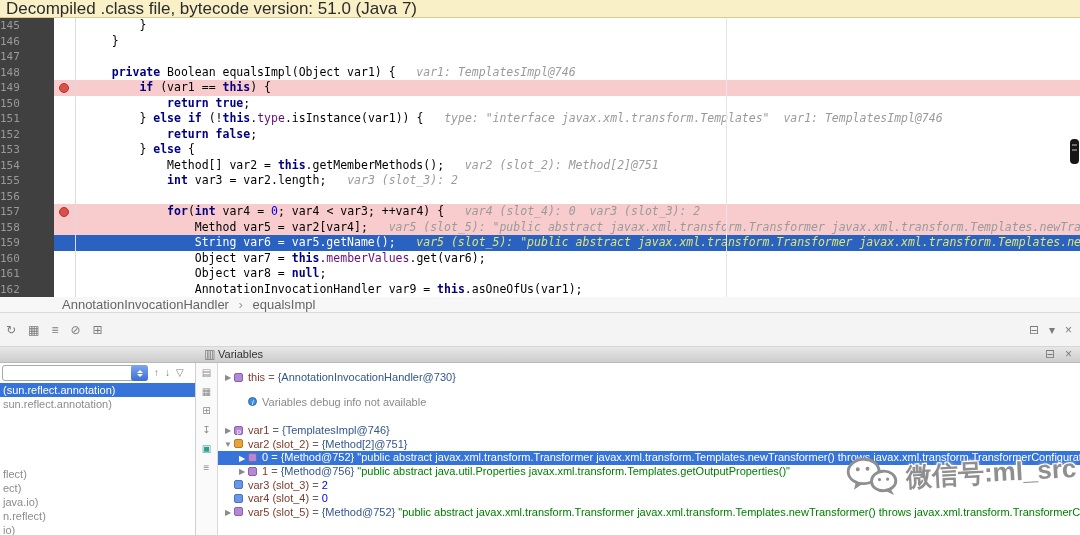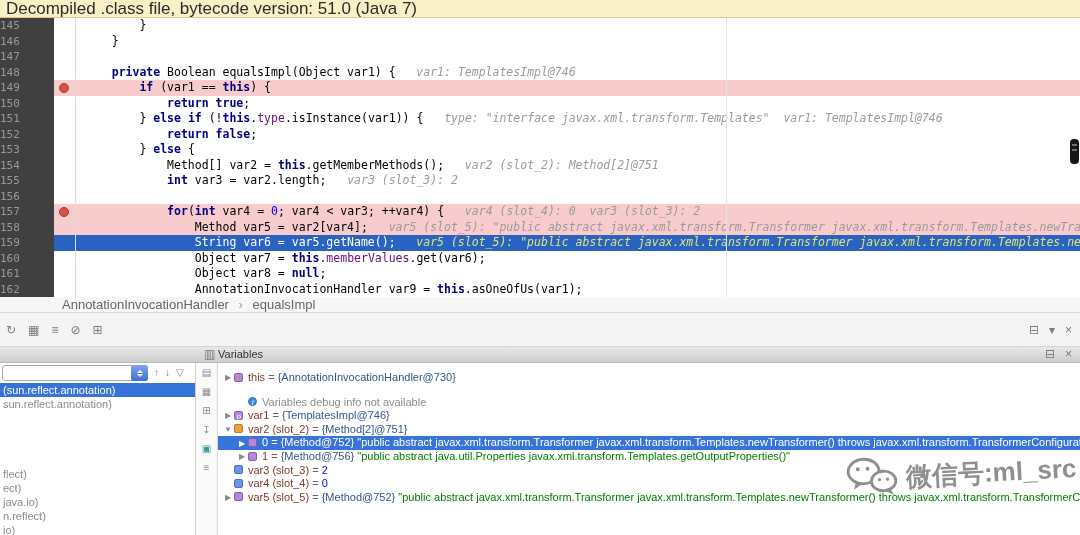--- a/index.html
+++ b/index.html
@@ -277,21 +277,21 @@
       <span class="stripi">▦</span>
       <span class="stripi">⊞</span>
       <span class="stripi">↧</span>
       <span class="stripi" style="color: rgb(46, 157, 143);">▣</span>
       <span class="stripi">≡</span>
     </div>
 
   <div class="vtree">
       <div class="vrow" style="padding-left: 4px;"><span class="varr">▶</span><span class="vicon vic-object"></span><span class="vtext"><span class="vs-name">this</span><span class="vs-eq"> = </span><span class="vs-ref">{AnnotationInvocationHandler@730}</span></span></div>
       <div class="vrow" style="padding-left: 18px; margin-top: 11px;"><span class="varr"> </span><span class="vicon vic-info"></span><span class="vtext"><span class="vs-muted">Variables debug info not available</span></span></div>
-      <div class="vrow" style="padding-left: 4px;"><span class="varr">▶</span><span class="vicon vic-param"></span><span class="vtext"><span class="vs-name">var1</span><span class="vs-eq"> = </span><span class="vs-ref">{TemplatesImpl@746}</span></span></div>
+      <div class="vrow" style="padding-left: 4px; margin-top: 15px;"><span class="varr">▶</span><span class="vicon vic-param"></span><span class="vtext"><span class="vs-name">var1</span><span class="vs-eq"> = </span><span class="vs-ref">{TemplatesImpl@746}</span></span></div>
       <div class="vrow" style="padding-left: 4px;"><span class="varr">▼</span><span class="vicon vic-array"></span><span class="vtext"><span class="vs-name">var2 (slot_2)</span><span class="vs-eq"> = </span><span class="vs-ref">{Method[2]@751}</span></span></div>
       <div class="vrow sel" style="padding-left: 18px;"><span class="varr">▶</span><span class="vicon vic-object"></span><span class="vtext"><span class="vs-name">0</span><span class="vs-eq"> = </span><span class="vs-ref">{Method@752} </span><span class="vs-str">"public abstract javax.xml.transform.Transformer javax.xml.transform.Templates.newTransformer() throws javax.xml.transform.TransformerConfigurationException"</span></span></div>
       <div class="vrow" style="padding-left: 18px;"><span class="varr">▶</span><span class="vicon vic-object"></span><span class="vtext"><span class="vs-name">1</span><span class="vs-eq"> = </span><span class="vs-ref">{Method@756} </span><span class="vs-str">"public abstract java.util.Properties javax.xml.transform.Templates.getOutputProperties()"</span></span></div>
       <div class="vrow" style="padding-left: 4px;"><span class="varr"> </span><span class="vicon vic-primitive"></span><span class="vtext"><span class="vs-name">var3 (slot_3)</span><span class="vs-eq"> = </span><span class="vs-num">2</span></span></div>
       <div class="vrow" style="padding-left: 4px;"><span class="varr"> </span><span class="vicon vic-primitive"></span><span class="vtext"><span class="vs-name">var4 (slot_4)</span><span class="vs-eq"> = </span><span class="vs-num">0</span></span></div>
       <div class="vrow" style="padding-left: 4px;"><span class="varr">▶</span><span class="vicon vic-object"></span><span class="vtext"><span class="vs-name">var5 (slot_5)</span><span class="vs-eq"> = </span><span class="vs-ref">{Method@752} </span><span class="vs-str">"public abstract javax.xml.transform.Transformer javax.xml.transform.Templates.newTransformer() throws javax.xml.transform.TransformerConfigurationException"</span></span></div>
     </div>
 
   <div class="watermark">
     <span>

